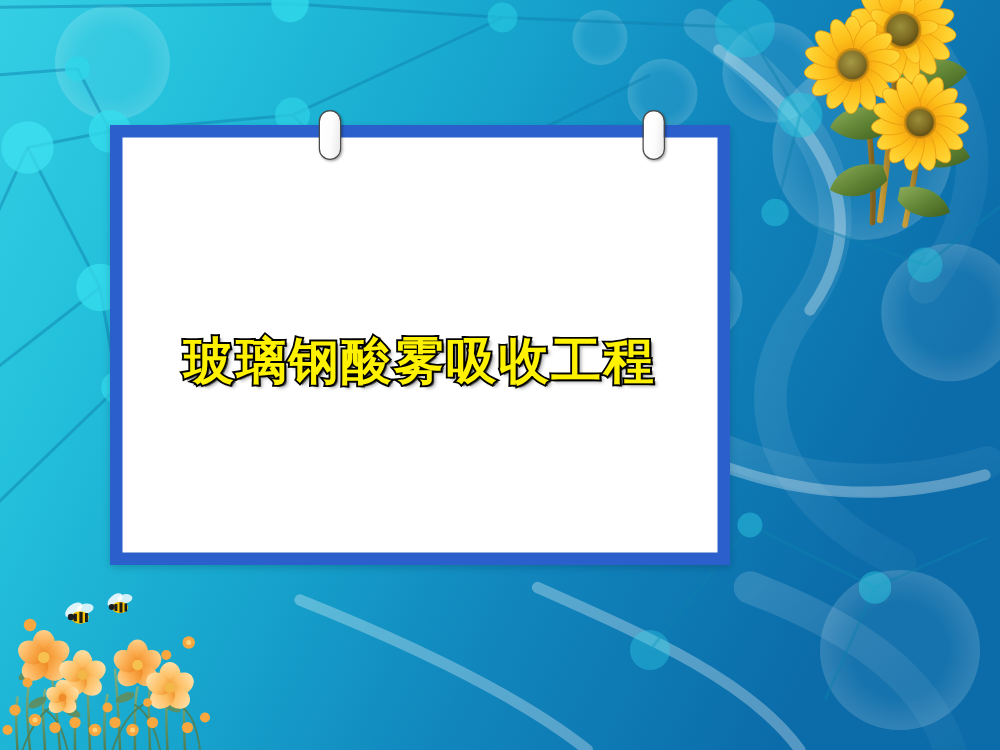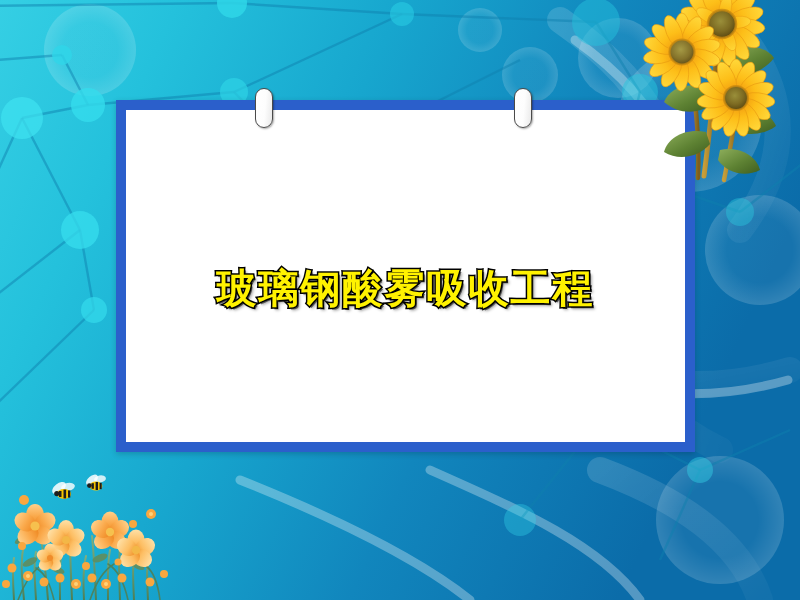--- a/index.html
+++ b/index.html
@@ -20,23 +20,23 @@
   .bg-layer {
     position: absolute;
     inset: 0;
     pointer-events: none;
   }
   .bg-svg { position: absolute; inset: 0; width: 800px; height: 600px; }
 
   
   #card {
     position: absolute;
-    left: 116px;
+    left: 88px;
     top: 100px;
-    width: 579px;
+    width: 496px;
     height: 352px;
     box-sizing: border-box;
     background: #ffffff;
     border: 10px solid #2B5FCB;
     box-shadow: 0 2px 6px rgba(0,0,0,0.18);
   }
   #card-inner {
     position: absolute;
     inset: 0;
     display: flex;

